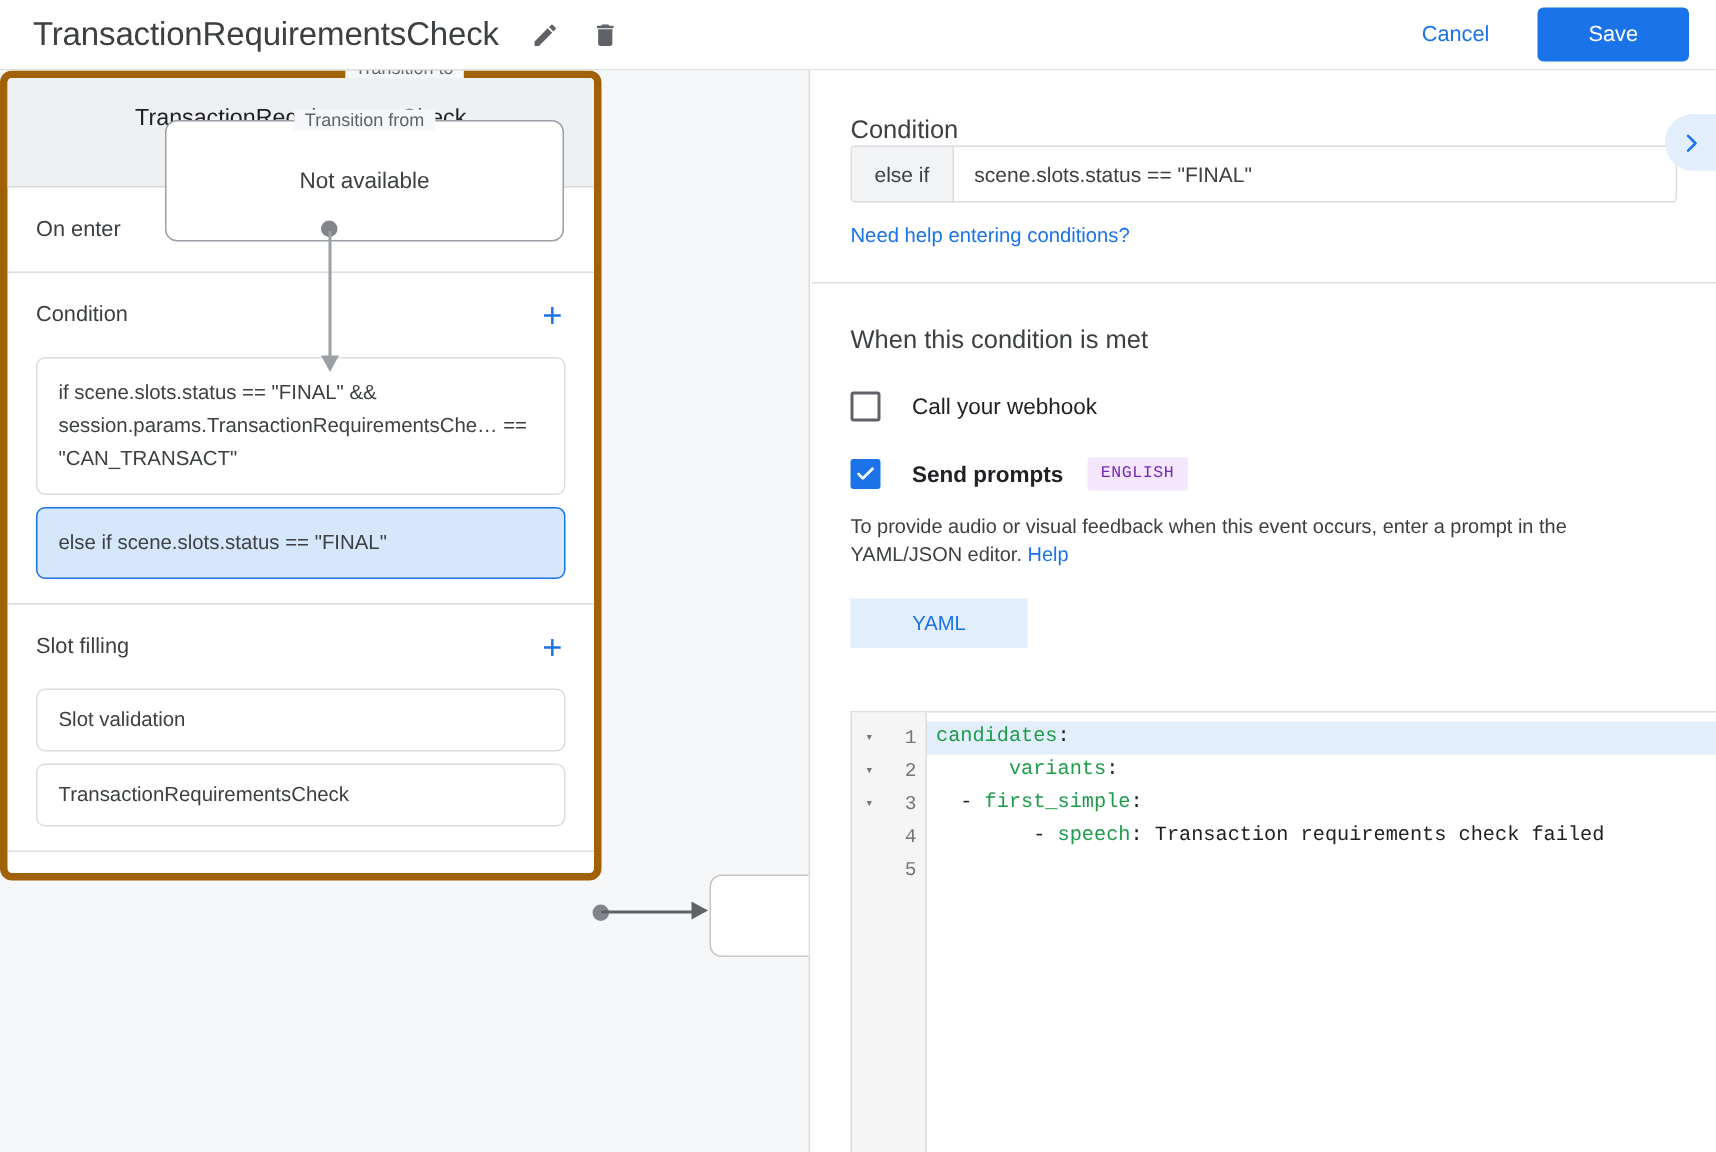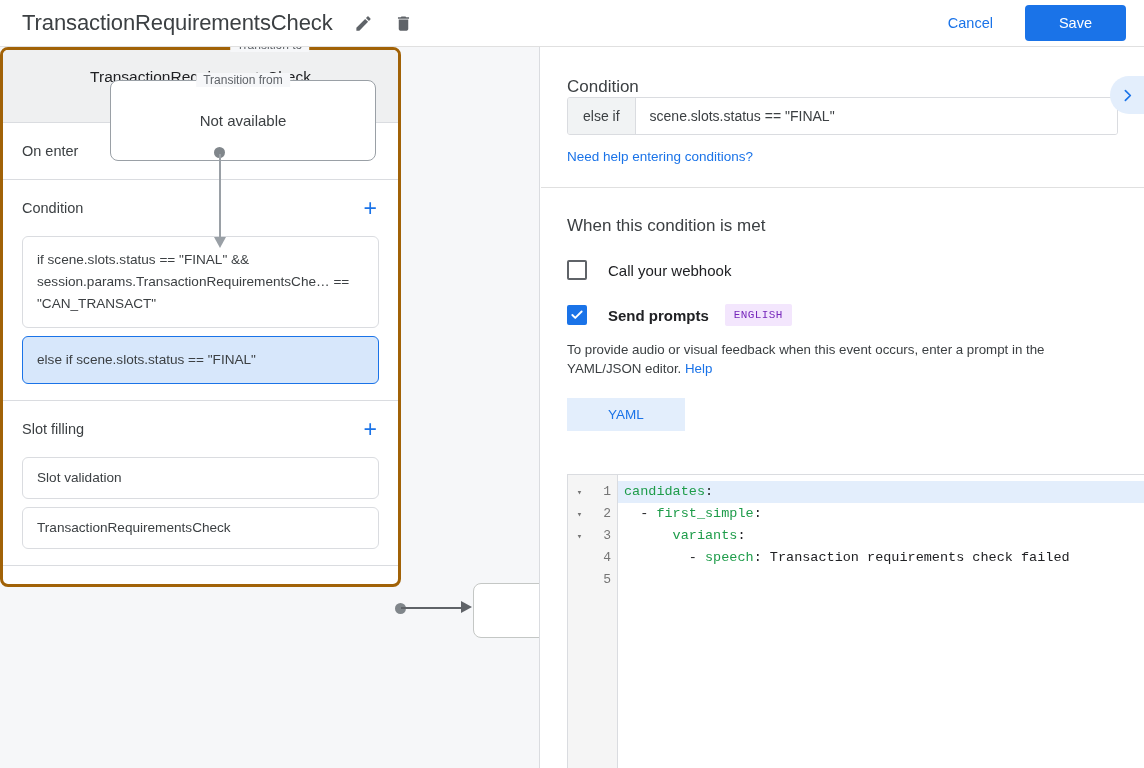--- a/index.html
+++ b/index.html
@@ -99,21 +99,21 @@
     width: 0; height: 0;
     border-left: 6px solid transparent;
     border-right: 6px solid transparent;
     border-top: 11px solid #9aa0a6;
   }
 
   
   #node-to {
     left: 20px; top: 208px; width: 401px; height: 540px;
     background: #ffffff;
-    border: 3px solid #a16207;
+    border: 5px solid #a16207;
     border-radius: 8px;
     overflow: hidden;
   }
   #node-to .fieldset-legend { left: 50%; transform: translateX(-50%); }
   .scene-header {
     background: #eff0f1;
     padding: 18px 0 16px 0;
     text-align: center;
     border-bottom: 1px solid #dadce0;
   }
@@ -424,18 +424,18 @@
   <div class="gutter">
     <div class="ln">1</div>
     <div class="ln">2</div>
     <div class="ln">3</div>
     <div class="ln">4</div>
     <div class="ln">5</div>
   </div>
 
   <div class="code" id="code-body">
       <div class="cline active"><span class="k">candidates</span><span class="p">:</span></div>
+      <div class="cline"><span class="p">      </span><span class="k">variants</span><span class="p">:</span></div>
       <div class="cline"><span class="p">  - </span><span class="k">first_simple</span><span class="p">:</span></div>
-      <div class="cline"><span class="p">      </span><span class="k">variants</span><span class="p">:</span></div>
       <div class="cline"><span class="p">        - </span><span class="k">speech</span><span class="p">:</span><span class="p"> Transaction requirements check failed</span></div>
       <div class="cline"></div>
     </div>
 </div>
 
 </body></html>

